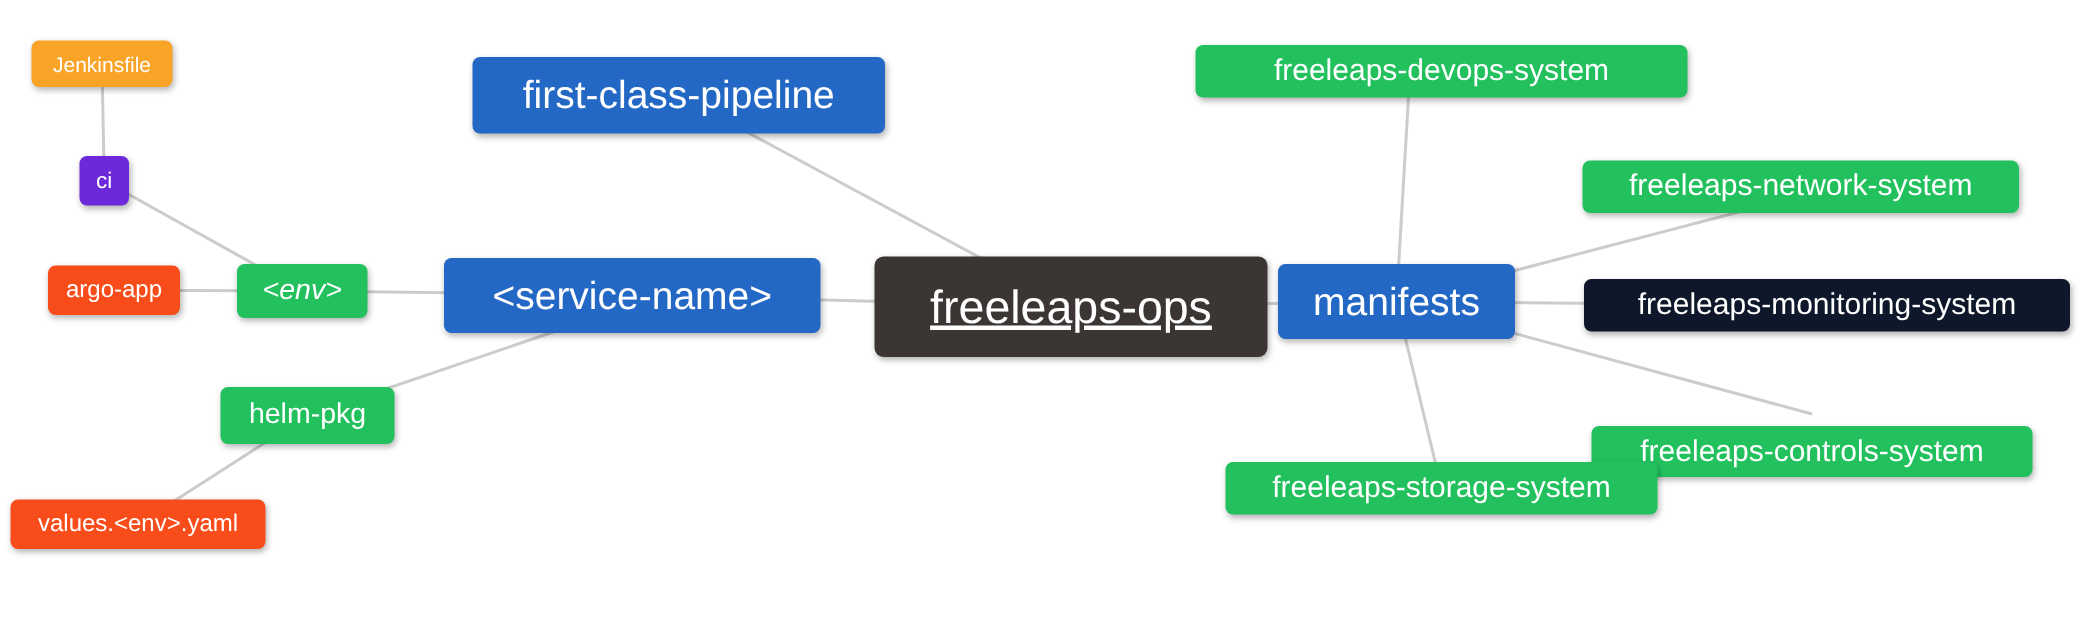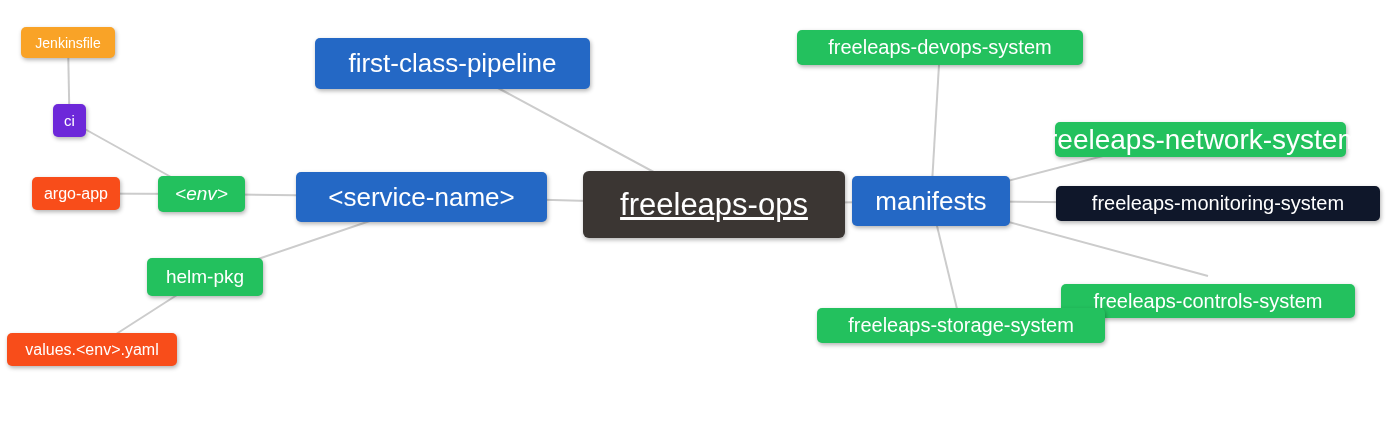--- a/index.html
+++ b/index.html
@@ -70,19 +70,19 @@
       <div class="mm-node" style="left: 21px; top: 27px; width: 94px; height: 31px; font-size: 14px; background: rgb(249, 163, 39); color: rgb(255, 255, 255);">Jenkinsfile</div>
       <div class="mm-node" style="left: 53px; top: 104px; width: 33px; height: 33px; font-size: 15px; background: #6d28d9; color: rgb(255, 255, 255);">ci</div>
       <div class="mm-node" style="left: 32px; top: 177px; width: 88px; height: 33px; font-size: 16px; background: rgb(248, 77, 26); color: rgb(255, 255, 255);">argo-app</div>
       <div class="mm-node" style="left: 158px; top: 176px; width: 87px; height: 36px; font-size: 19px; background: rgb(35, 193, 94); color: rgb(255, 255, 255); font-style: italic;">&lt;env&gt;</div>
       <div class="mm-node" style="left: 147px; top: 258px; width: 116px; height: 38px; font-size: 19px; background: rgb(35, 193, 94); color: rgb(255, 255, 255);">helm-pkg</div>
       <div class="mm-node" style="left: 7px; top: 333px; width: 170px; height: 33px; font-size: 16px; background: rgb(248, 77, 26); color: rgb(255, 255, 255);">values.&lt;env&gt;.yaml</div>
       <div class="mm-node" style="left: 315px; top: 38px; width: 275px; height: 51px; font-size: 26px; background: rgb(36, 104, 197); color: rgb(255, 255, 255);">first-class-pipeline</div>
       <div class="mm-node" style="left: 296px; top: 172px; width: 251px; height: 50px; font-size: 26px; background: rgb(36, 104, 197); color: rgb(255, 255, 255);">&lt;service-name&gt;</div>
       <div class="mm-node" style="left: 583px; top: 171px; width: 262px; height: 67px; font-size: 31px; background: rgb(59, 54, 51); color: rgb(255, 255, 255); border-radius: 6px; text-decoration: underline;">freeleaps-ops</div>
       <div class="mm-node" style="left: 852px; top: 176px; width: 158px; height: 50px; font-size: 26px; background: rgb(36, 104, 197); color: rgb(255, 255, 255);">manifests</div>
-      <div class="mm-node" style="left: 797px; top: 30px; width: 286px; height: 35px; font-size: 20px; background: rgb(35, 193, 94); color: rgb(255, 255, 255);">freeleaps-devops-system</div>
-      <div class="mm-node" style="left: 1055px; top: 122px; width: 291px; height: 35px; font-size: 28px; background: rgb(35, 193, 94); color: rgb(255, 255, 255);">freeleaps-network-system</div>
+      <div class="mm-node" style="left: 797px; top: 30px; width: 328px; height: 35px; font-size: 20px; background: rgb(35, 193, 94); color: rgb(255, 255, 255);">freeleaps-devops-system</div>
+      <div class="mm-node" style="left: 1055px; top: 107px; width: 291px; height: 35px; font-size: 20px; background: rgb(35, 193, 94); color: rgb(255, 255, 255);">freeleaps-network-system</div>
       <div class="mm-node" style="left: 1056px; top: 186px; width: 324px; height: 35px; font-size: 20px; background: #0f172a; color: rgb(255, 255, 255);">freeleaps-monitoring-system</div>
       <div class="mm-node" style="left: 1061px; top: 259px; width: 294px; height: 34px; font-size: 20px; background: rgb(35, 193, 94); color: rgb(255, 255, 255); margin-top: 25px;">freeleaps-controls-system</div>
       <div class="mm-node" style="left: 817px; top: 308px; width: 288px; height: 35px; font-size: 20px; background: rgb(35, 193, 94); color: rgb(255, 255, 255);">freeleaps-storage-system</div>
     </div>
 </div>
 
 </body></html>

